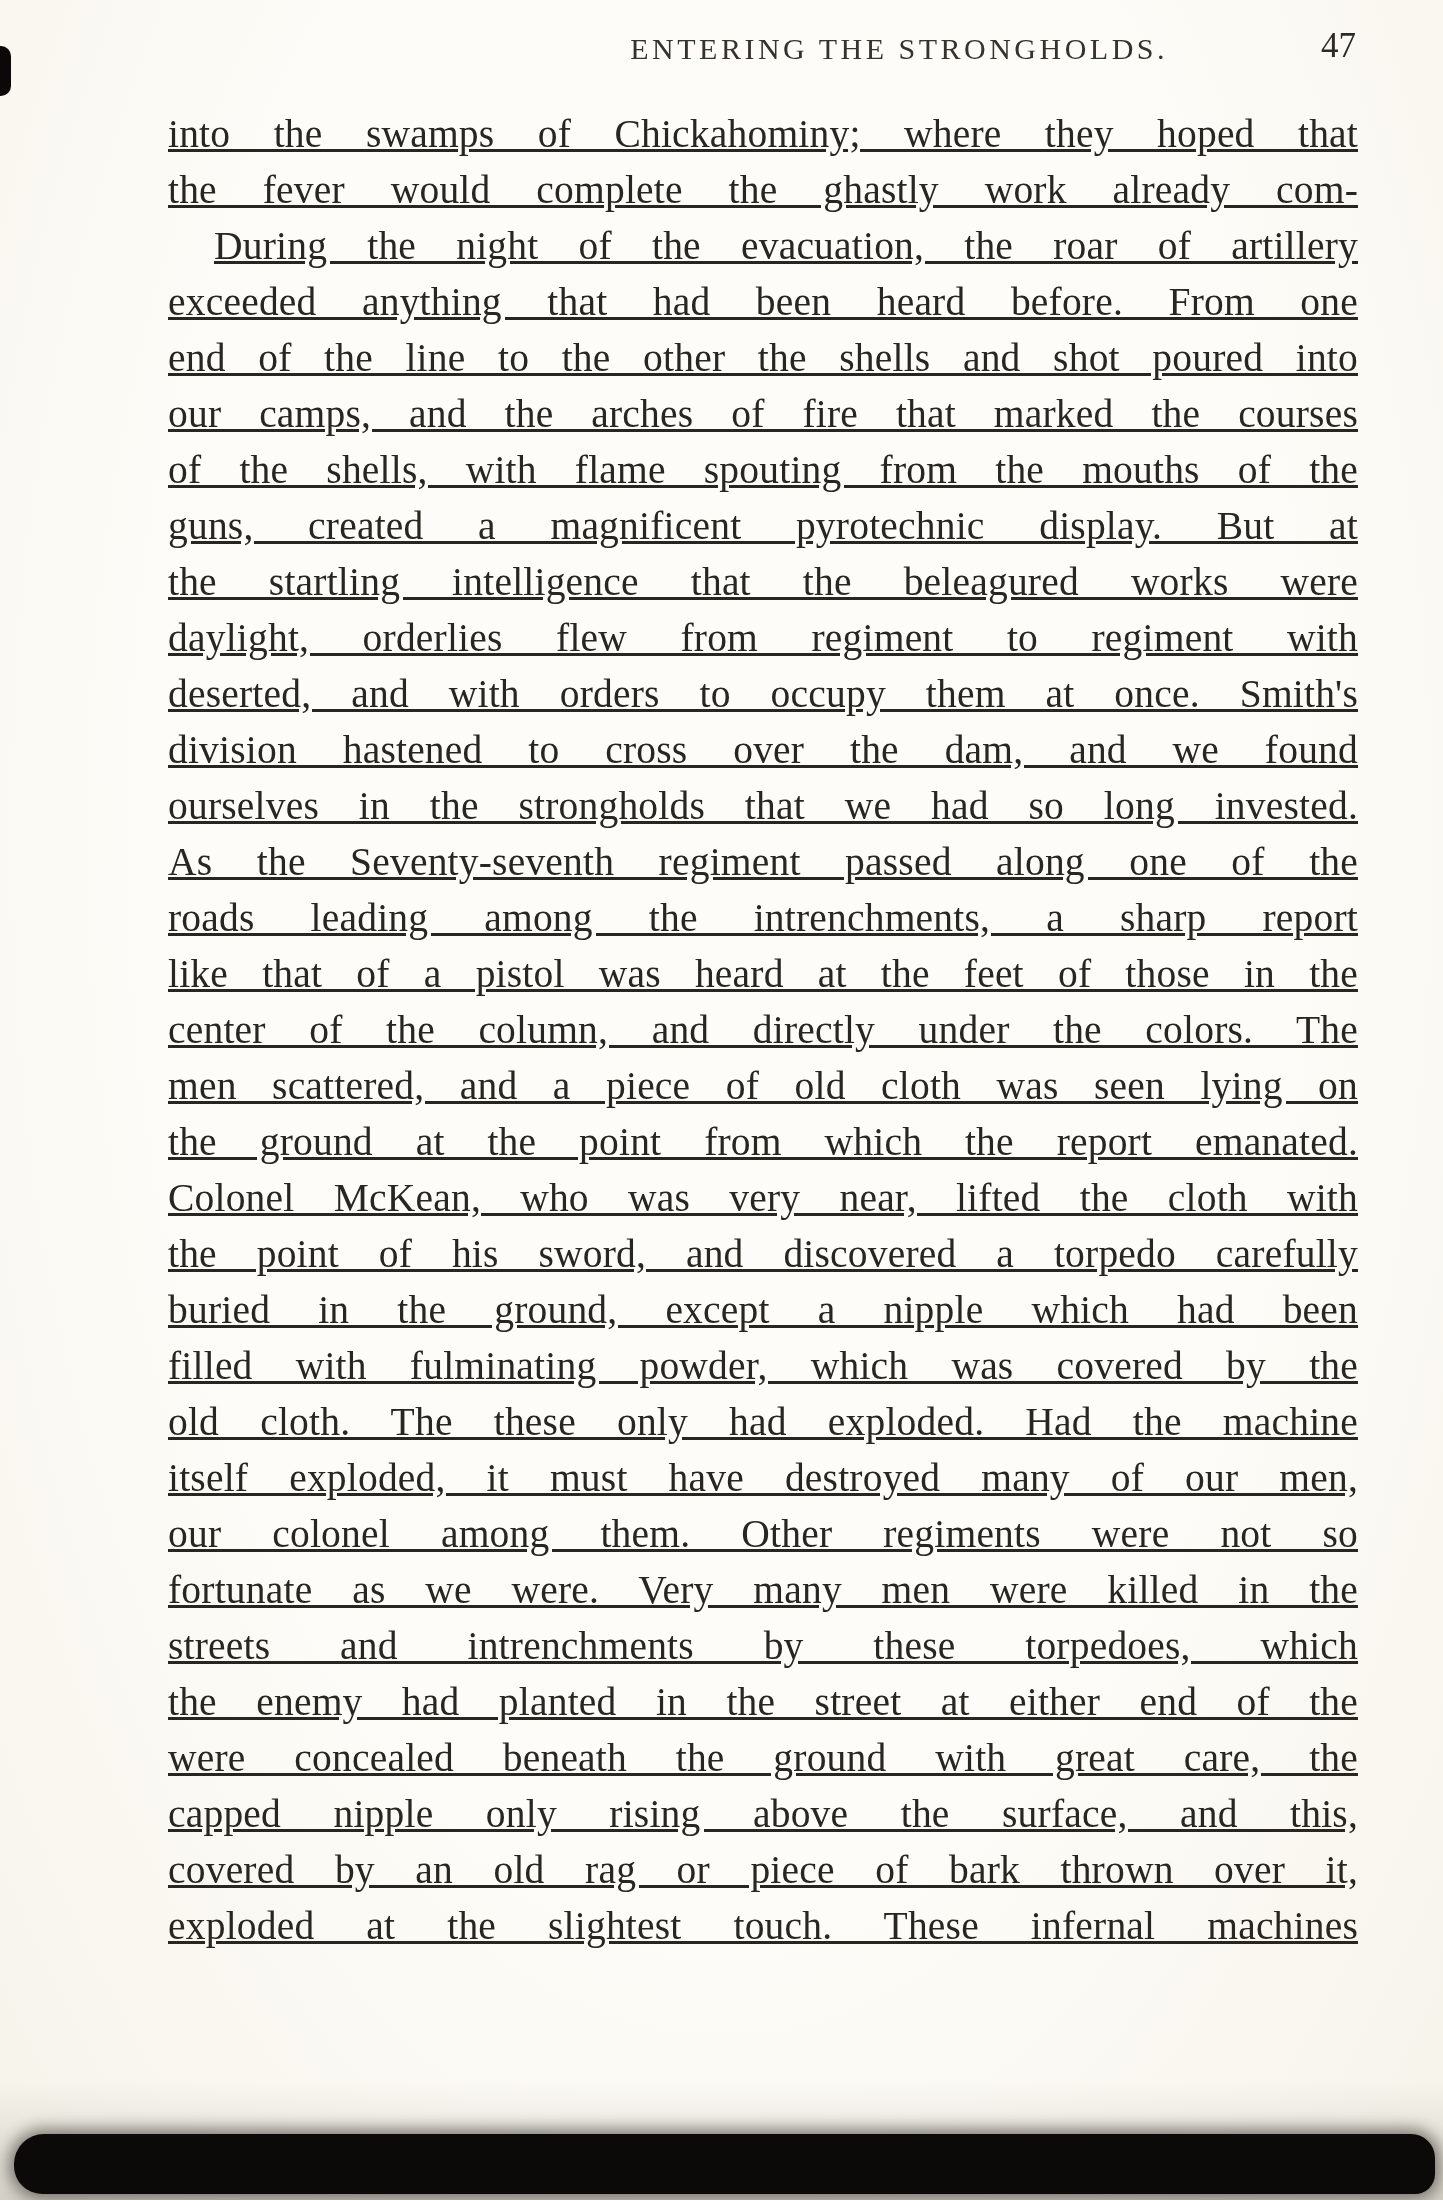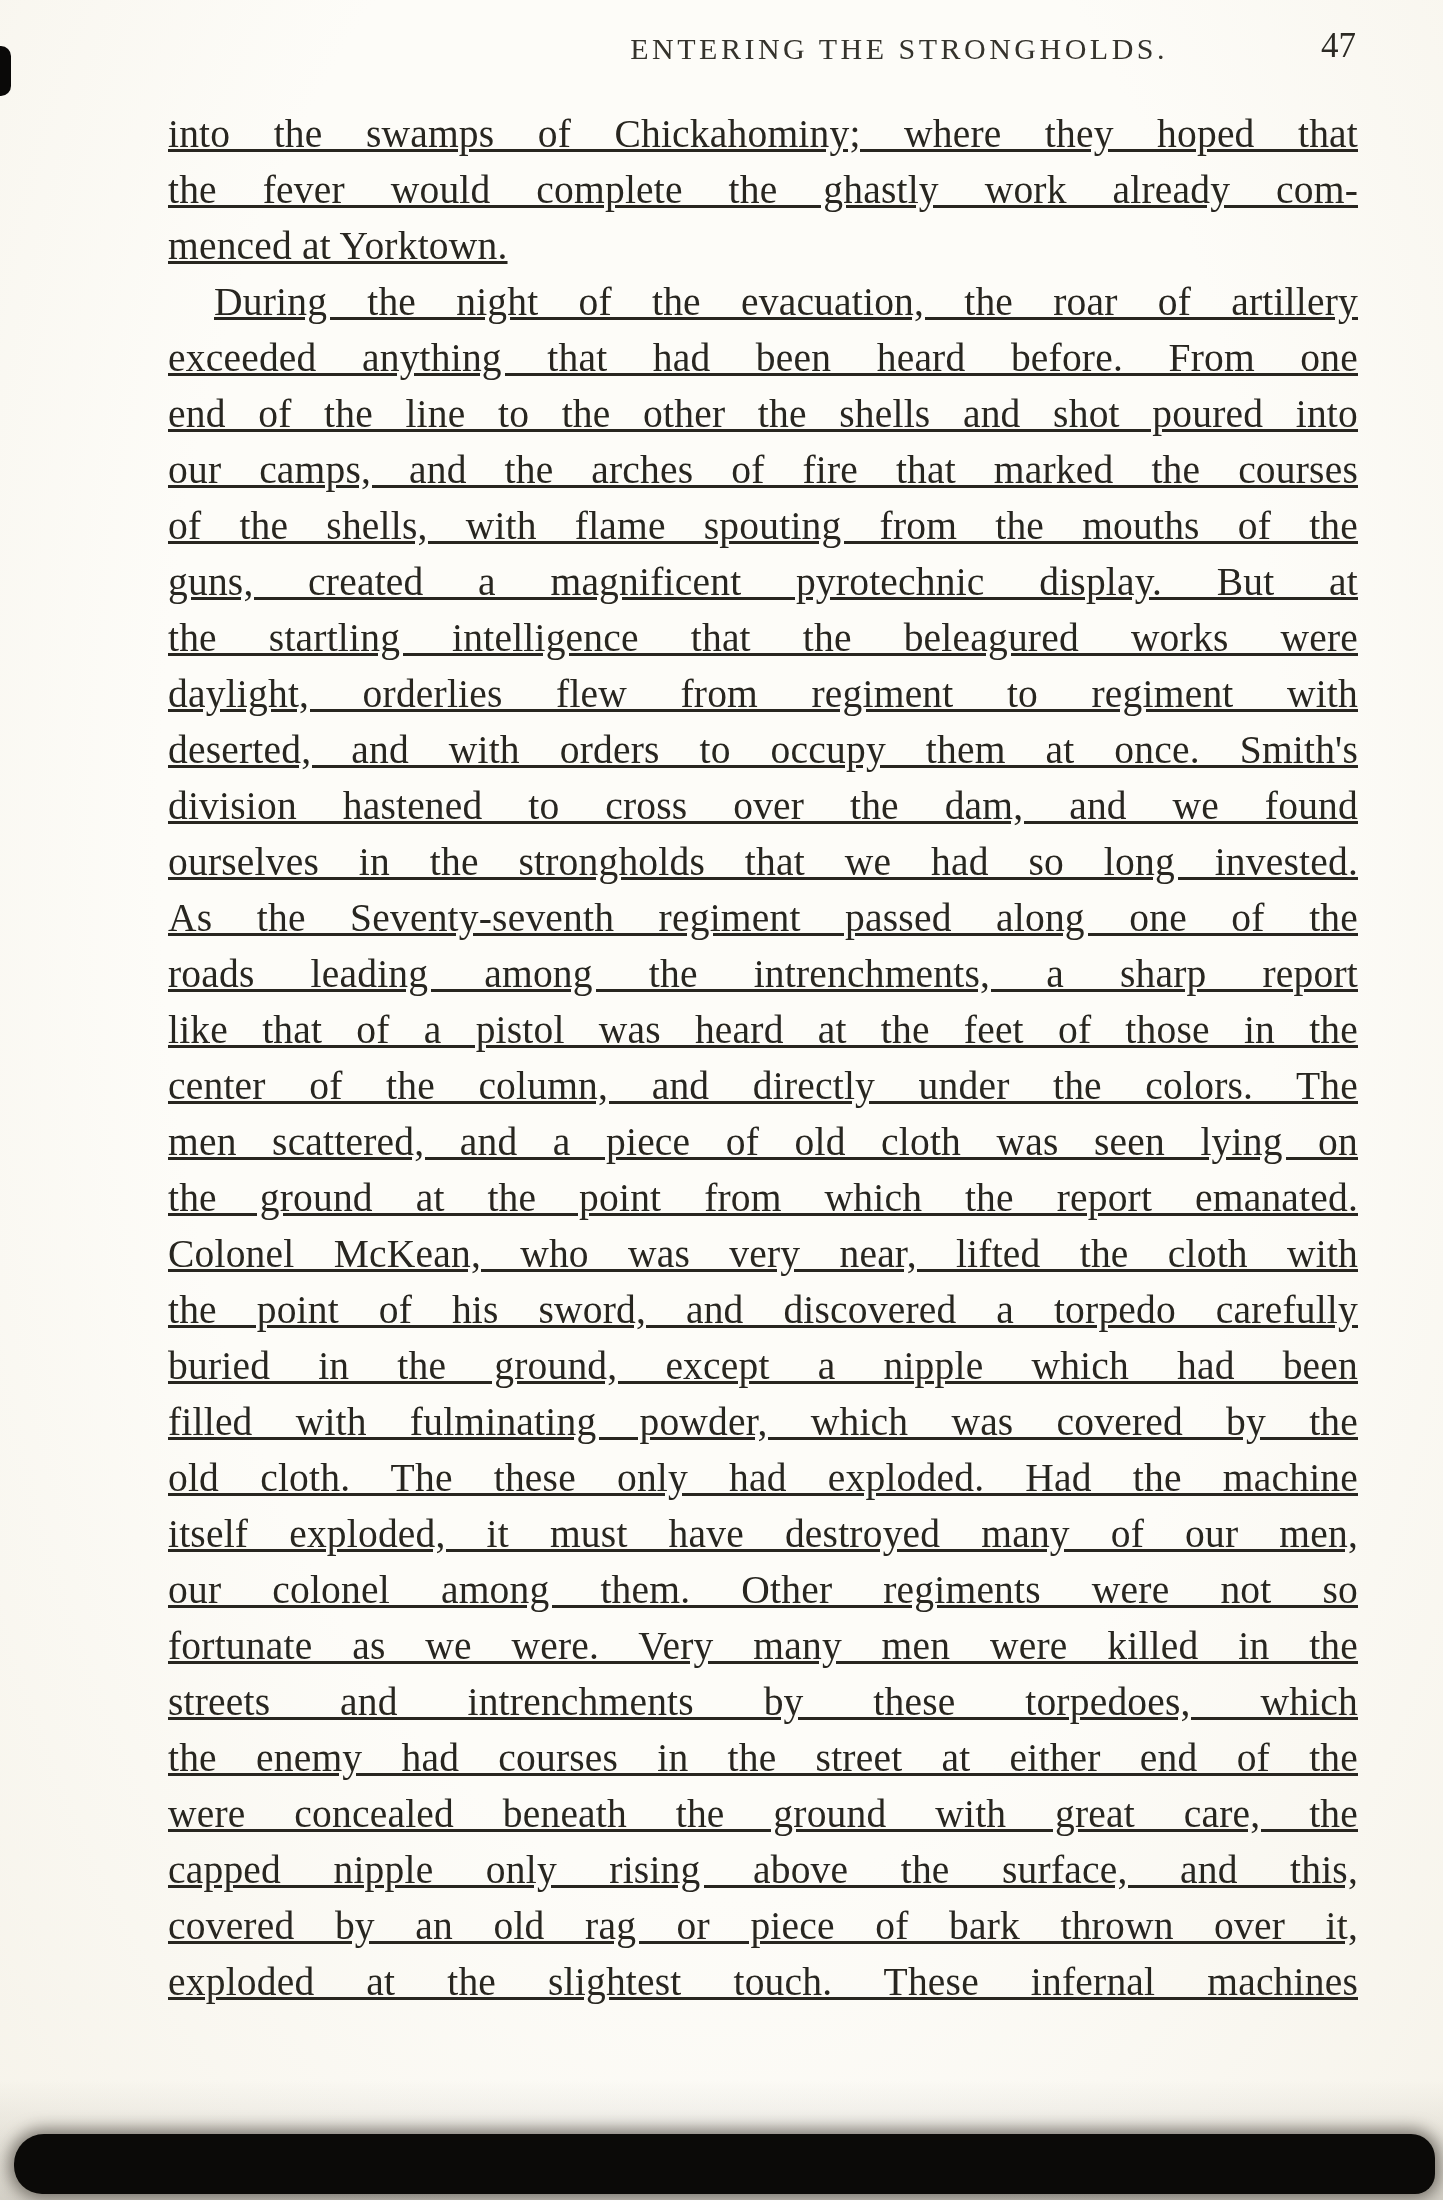--- a/index.html
+++ b/index.html
@@ -105,21 +105,20 @@
 <div class="page">
 
   <header class="running-head">
     <span class="head-title">ENTERING THE STRONGHOLDS.</span>
     <span class="page-num">47</span>
   </header>
 
   <main class="text-block">
       <div class="line justify">into the swamps of Chickahominy; where they hoped that</div>
       <div class="line justify">the fever would complete the ghastly work already com-</div>
-      <div class="line">menced at Yorktown.</div>
       <div class="line justify indent">During the night of the evacuation, the roar of artillery</div>
       <div class="line justify">exceeded anything that had been heard before.  From one</div>
       <div class="line justify">end of the line to the other the shells and shot poured into</div>
       <div class="line justify">our camps, and the arches of fire that marked the courses</div>
       <div class="line justify">of the shells, with flame spouting from the mouths of the</div>
       <div class="line justify">guns, created a magnificent pyrotechnic display.  But at</div>
       <div class="line justify">the startling intelligence that the beleagured works were</div>
       <div class="line justify">daylight, orderlies flew from regiment to regiment with</div>
       <div class="line justify">deserted, and with orders to occupy them at once.  Smith's</div>
       <div class="line justify">division hastened to cross over the dam, and we found</div>
@@ -132,21 +131,21 @@
       <div class="line justify">the ground at the point from which the report emanated.</div>
       <div class="line justify">Colonel McKean, who was very near, lifted the cloth with</div>
       <div class="line justify">the point of his sword, and discovered a torpedo carefully</div>
       <div class="line justify">buried in the ground, except a nipple which had been</div>
       <div class="line justify">filled with fulminating powder, which was covered by the</div>
       <div class="line justify">old cloth.  The these only had exploded.  Had the machine</div>
       <div class="line justify">itself exploded, it must have destroyed many of our men,</div>
       <div class="line justify">our colonel among them.  Other regiments were not so</div>
       <div class="line justify">fortunate as we were.  Very many men were killed in the</div>
       <div class="line justify">streets and intrenchments by these torpedoes, which</div>
-      <div class="line justify">the enemy had courses in the street at either end of the</div>
+      <div class="line justify">the enemy had planted in the street at either end of the</div>
       <div class="line justify">were concealed beneath the ground with great care, the</div>
       <div class="line justify">capped nipple only rising above the surface, and this,</div>
       <div class="line justify">covered by an old rag or piece of bark thrown over it,</div>
       <div class="line justify">exploded at the slightest touch.  These infernal machines</div>
     </main>
 
   <div class="bottom-shade"></div>
   <div class="artifact-left"></div>
   <div class="artifact-bottom"></div>
 

